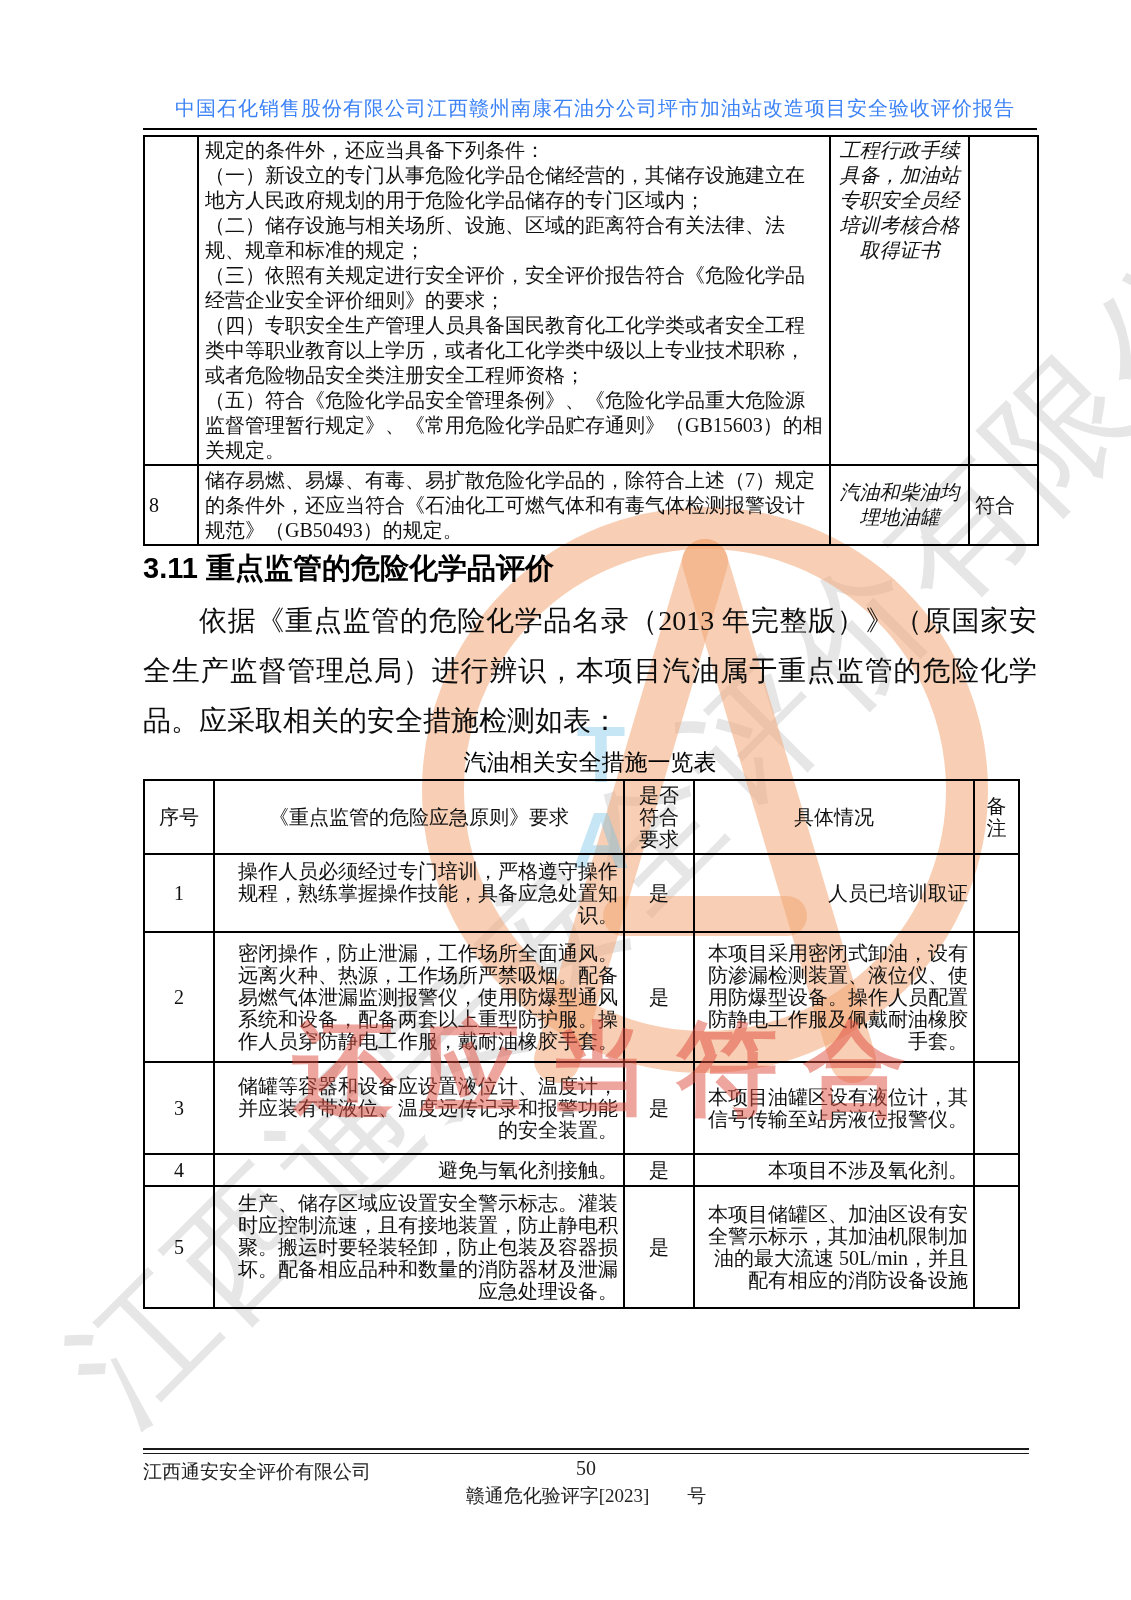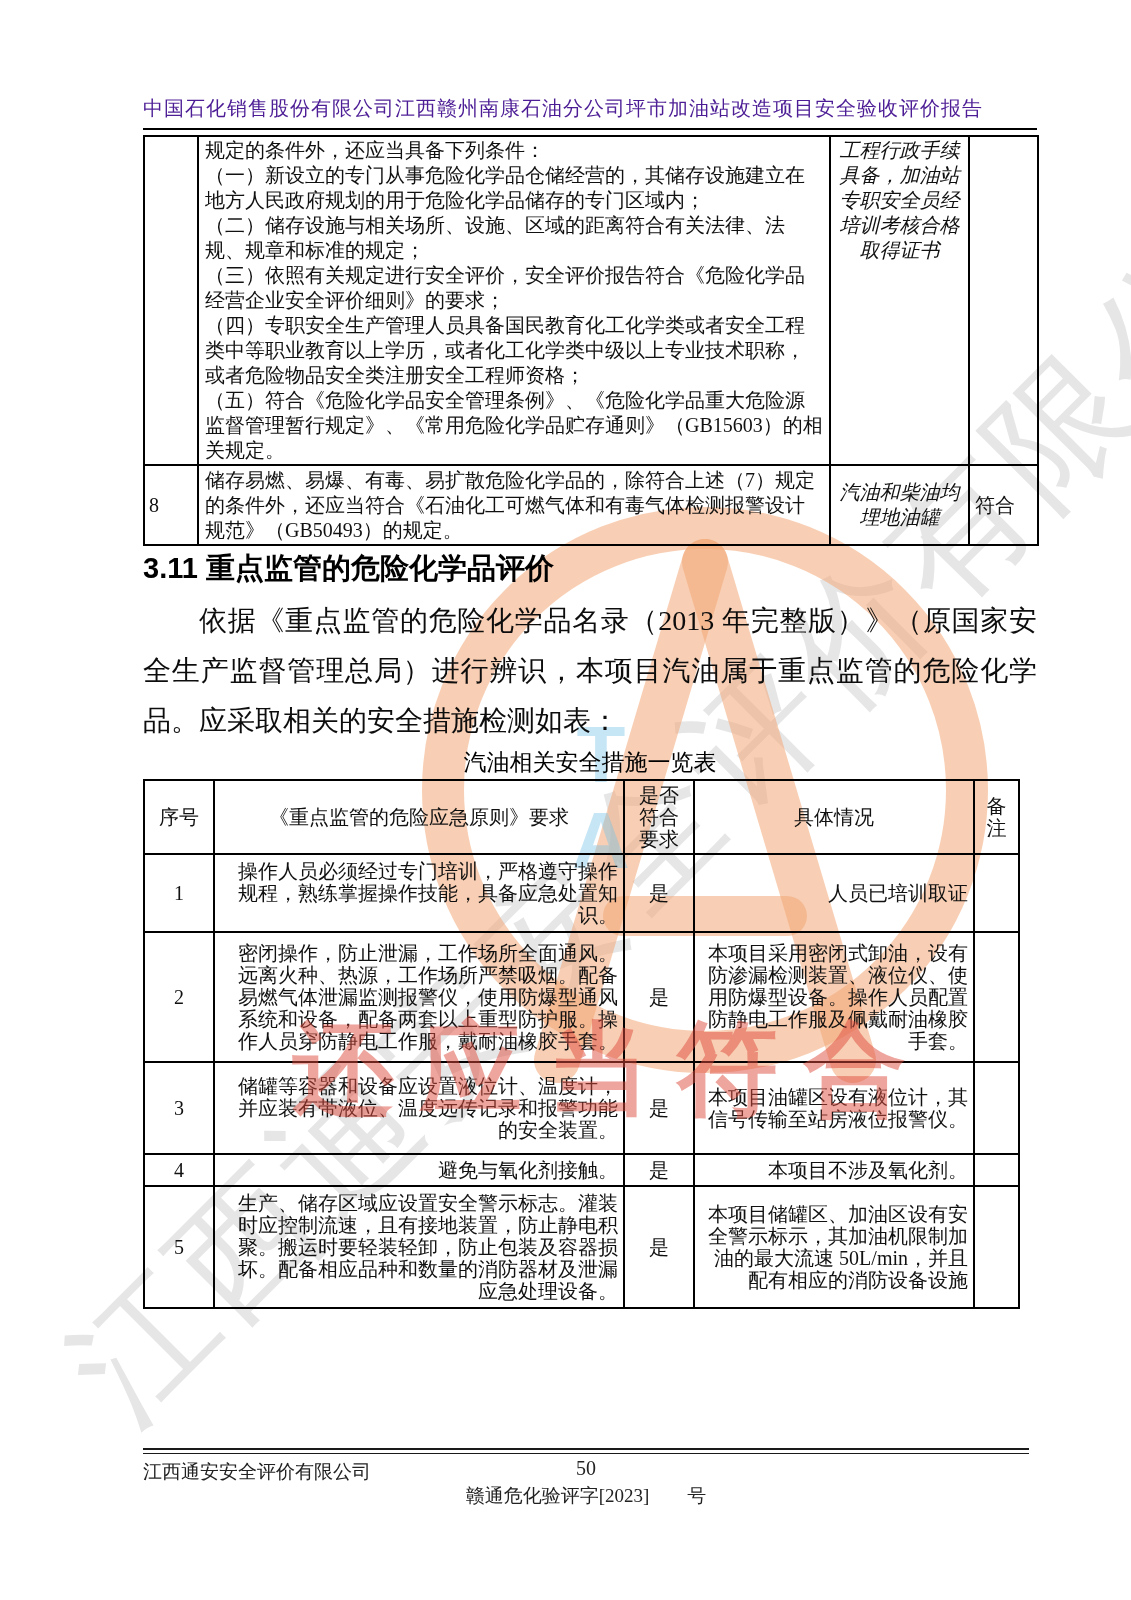--- a/index.html
+++ b/index.html
@@ -27,21 +27,21 @@
   .wm-red {
     position:absolute; left:292px; top:1002px; z-index:3;
     font-size:102px; font-weight:bold; letter-spacing:26px;
     color:rgba(222,75,62,0.50); font-family:"Liberation Serif",serif;
     pointer-events:none; white-space:nowrap;
   }
 
   
   .content { position:absolute; left:143px; top:95px; width:894px; z-index:2; }
 
-  .doc-header { font-size:20px; line-height:26px; letter-spacing:1px; color:#4c1d95; }
+  .doc-header { font-size:20px; line-height:26px; letter-spacing:1px; color:#3b82f6;margin-left:32px; }
   .header-rule { margin-top:7px; border-bottom:2px solid #000; height:0; }
 
   table { border-collapse:collapse; table-layout:fixed; color:#111; }
   td, th { border:2px solid #000;margin-left:12px; }
 
   .t1 { width:894px; margin-top:5px; font-size:20px; line-height:25px; }
   .t1 td { padding:1px 6px; vertical-align:top; }
   .t1 .row8 td { vertical-align:middle; }
   .t1 .c-no { text-align:left; padding-left:4px; }
   .pre { white-space:pre-line; }

